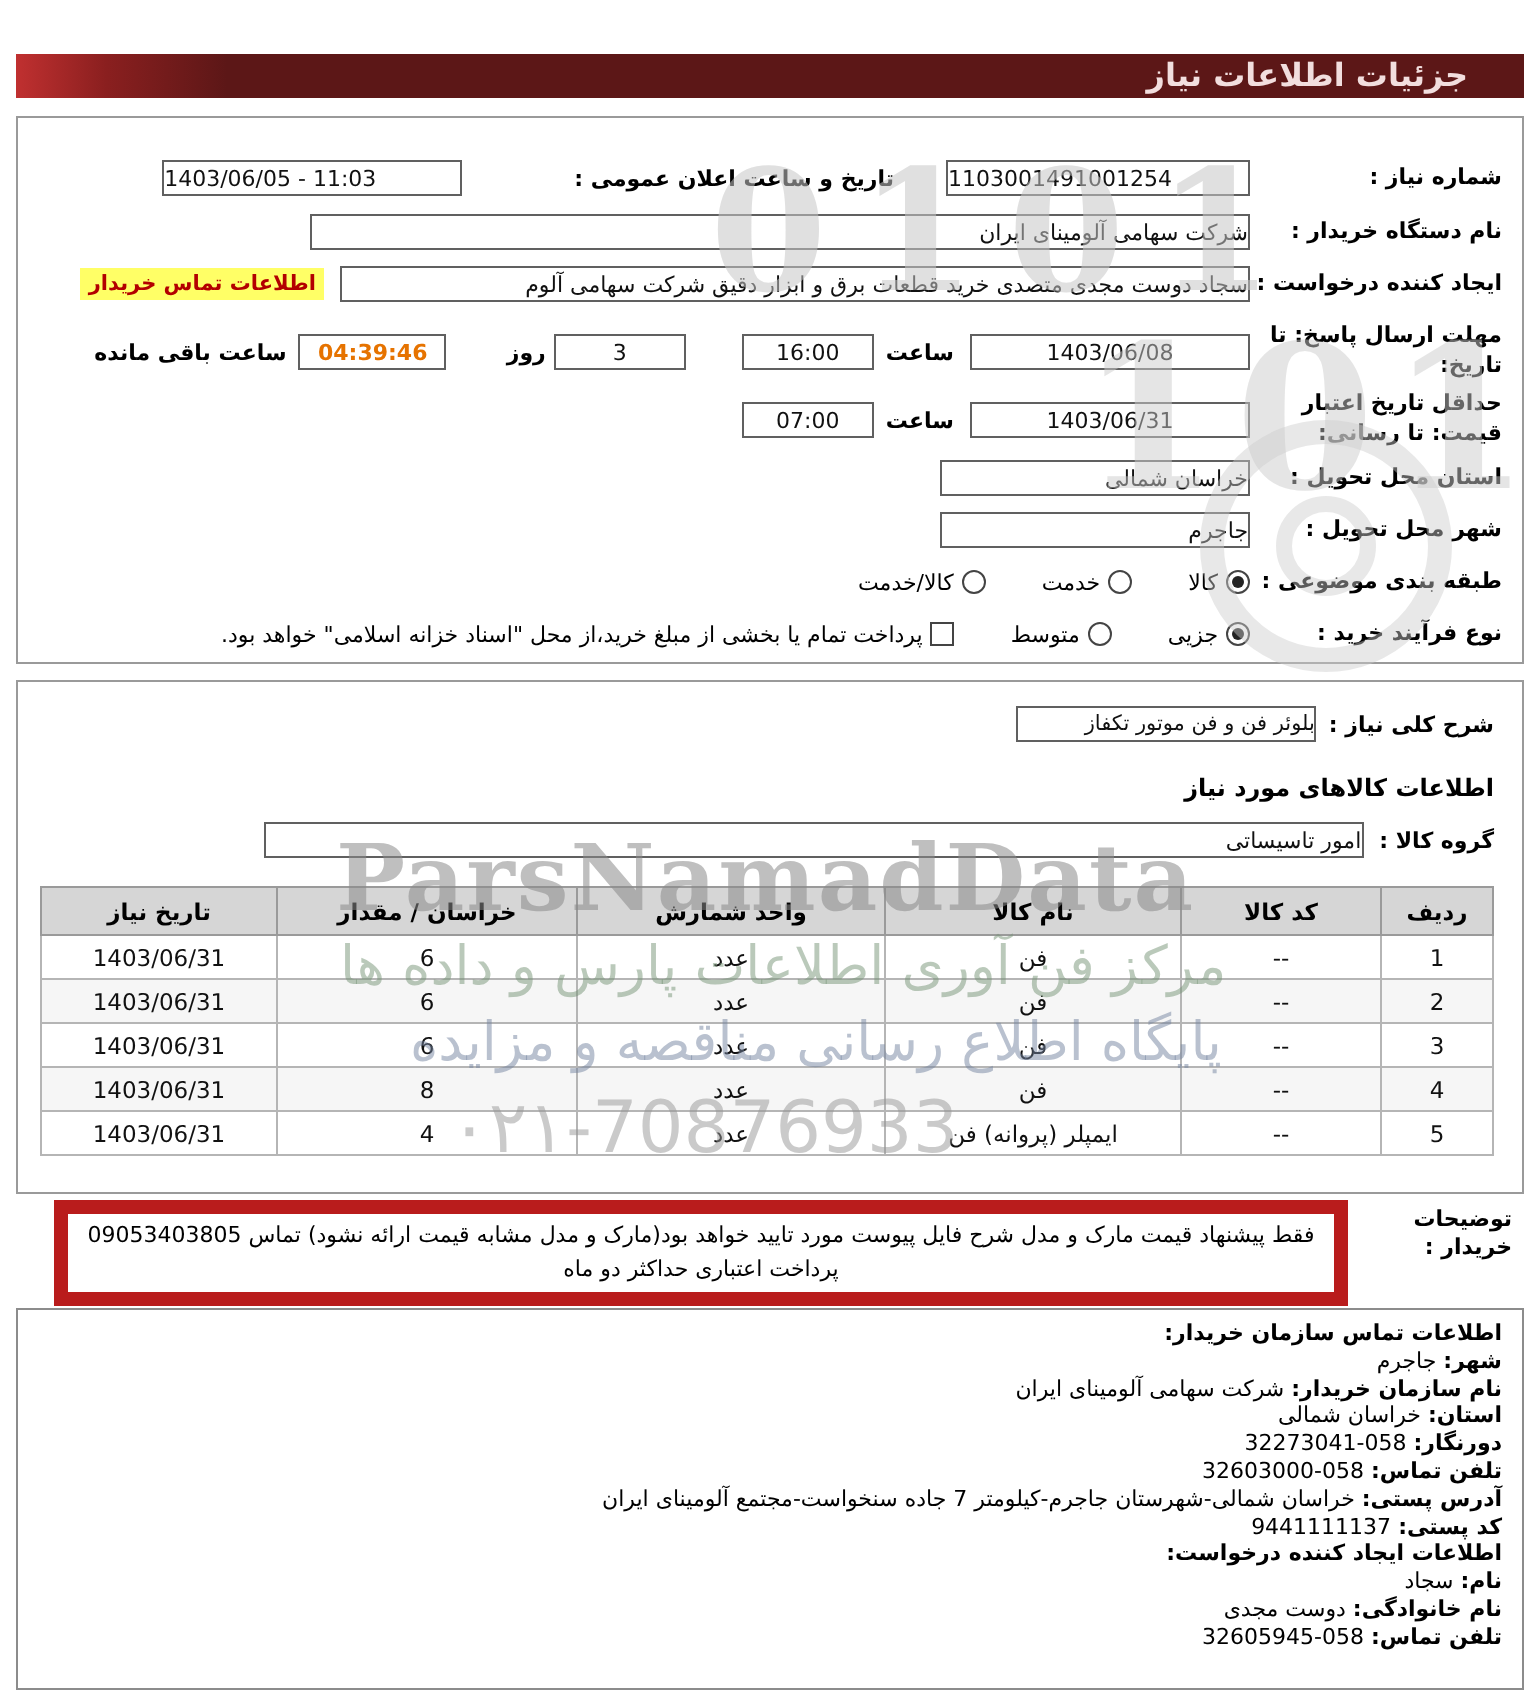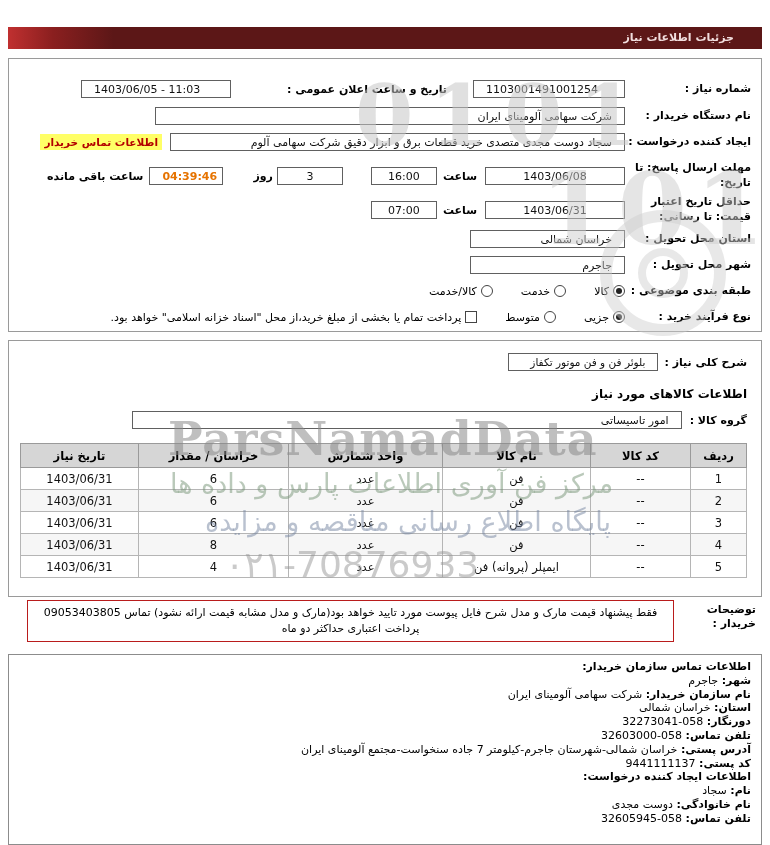--- a/index.html
+++ b/index.html
@@ -3,28 +3,28 @@
 <meta charset="utf-8">
 <style>
   * { margin:0; padding:0; box-sizing:border-box; }
   html,body { width:770px; height:845px; background:#ffffff; font-family:"DejaVu Sans", sans-serif; }
   body { direction:rtl; overflow:hidden; }
   .page { position:relative; width:770px; height:845px; background:#fff; }
 
   
   .titlebar { position:absolute; top:27px; right:8px; left:8px; height:22px;
     background:linear-gradient(90deg,#c03030 0%, #8a1f1f 6%, #5c1717 14%, #5c1717 100%);
-    color:#f2dede; font-size:11px; font-weight:bold; line-height:22px; padding-right:28px; }
+    color:#f2dede; font-size:16px; font-weight:bold; line-height:22px; padding-right:28px; }
 
   
   .form-box { position:absolute; top:58px; right:8px; left:8px; height:274px; border:1px solid #9a9a9a; }
   .frow { position:absolute; right:10px; left:10px; display:flex; align-items:center; min-height:20px; font-size:11px; }
   .flabel { font-weight:bold; color:#000; white-space:nowrap; font-size:11px; }
   .labcol { width:126px; flex:none; white-space:normal; line-height:1.35; }
-  .field { border:1px solid #606060; background:#fff; height:18px; line-height:15px; padding:1px 12px;
+  .field { border:1px solid #606060; background:#fff; height:18px; line-height:15px; padding:1px 0;
     font-size:11px; color:#111; white-space:nowrap; overflow:hidden; text-align:right; flex:none; }
   .ltr { direction:ltr; text-align:left; }
   .center { direction:ltr; text-align:center; }
   .w140{width:140px}.w150{width:150px}.w152{width:152px}.w155{width:155px}.w66{width:66px}.w74{width:74px}
   .w470{width:470px}.w455{width:455px}.w550{width:550px}
   .mr4{margin-right:4px}.mr6{margin-right:6px}.mr8{margin-right:8px}.mr26{margin-right:26px}
   .mr28{margin-right:28px}.mr30{margin-right:30px}.mr56{margin-right:56px}
   .countdown { color:#e67300; font-weight:bold; }
   .contact-link { background:#ffff66; color:#b30000; font-size:10.5px; font-weight:bold; padding:2px 4px;
     margin-right:8px; white-space:nowrap; cursor:pointer; }
@@ -40,21 +40,21 @@
   .sheading { font-weight:bold; font-size:12px; color:#000; }
   .tablewrap { position:absolute; top:102px; right:14px; left:14px; }
   table { border-collapse:collapse; width:100%; table-layout:fixed; font-size:11.5px; }
   th { background:#d6d6d6; border:1px solid #9a9a9a; font-weight:bold; height:24px; padding:2px 3px; color:#000; }
   td { border:1px solid #b5b5b5; height:22px; text-align:center; padding:1px 3px; color:#111; }
   tbody tr:nth-child(even) td { background:rgba(0,0,0,0.035); }
 
   
   .notes-row { position:absolute; top:600px; right:8px; left:8px; display:flex; align-items:stretch; }
   .notes-label { width:88px; flex:none; font-weight:bold; font-size:11px; padding:3px 6px 0 0; line-height:1.3; }
-  .notes-box { flex:1; border:1px solid #b91c1c; min-height:42px; display:flex; align-items:center; justify-content:center;
+  .notes-box { flex:1; border:7px solid #b91c1c; min-height:42px; display:flex; align-items:center; justify-content:center;
     text-align:center; font-size:11px; line-height:1.5; padding:3px 8px;margin-left:19px; }
 
   
   .contact-box { position:absolute; top:654px; right:8px; left:8px; bottom:0; border:1px solid #8c8c8c;
     padding:5px 10px 0; font-size:11px; line-height:13.8px; color:#000; }
   .chead { font-weight:bold; }
   .cline b { font-weight:bold; }
 
   
   .wm { position:absolute; inset:0; z-index:9; pointer-events:none; direction:ltr; }

